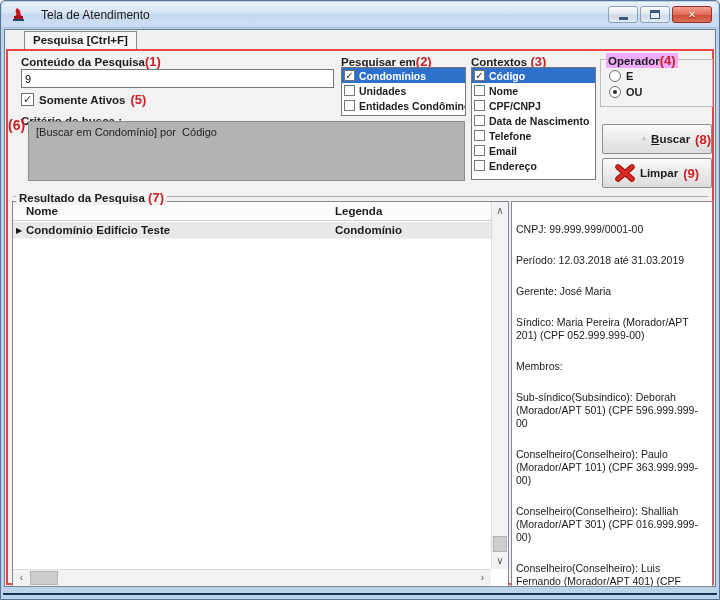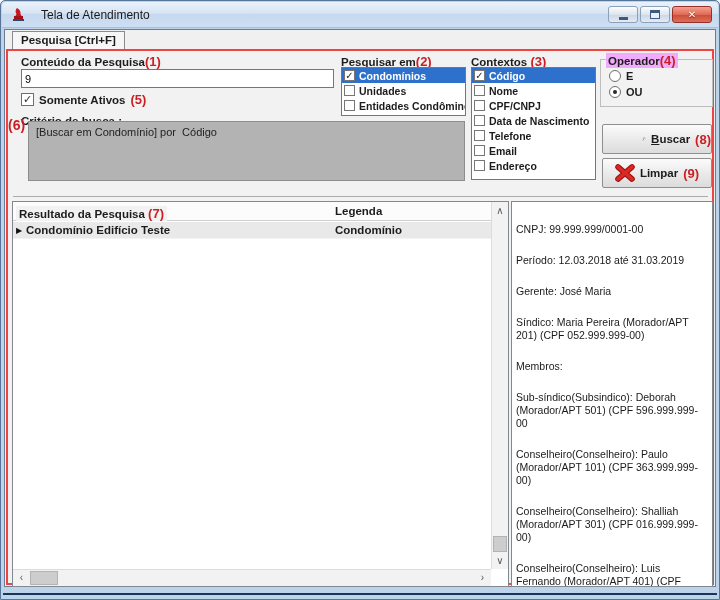--- a/index.html
+++ b/index.html
@@ -21,21 +21,21 @@
           display:flex; align-items:center; justify-content:center; }
   .wbtn.close { width:40px; border-color:#973127;
           background:linear-gradient(#f3a092,#e06a54 50%,#ce4a33 51%,#d9705c); }
   .g-min { width:9px; height:3px; background:#3c5a80; margin-top:7px; }
   .g-max { width:10px; height:9px; border:1px solid #3c5a80; border-top-width:3px; background:#e8eef6; }
   .g-close { color:#fff; font-size:10px; font-weight:bold; text-shadow:0 1px 1px #7e241a; }
 
   
   .client { position:absolute; left:3px; top:28px; right:3px; bottom:12px;
             background:#f0f0f0; border:1px solid #6b7d92; }
-  .tab { position:absolute; left:7px; top:1px; height:18px; padding:2px 8px 0 8px;
+  .tab { position:absolute; left:19px; top:1px; height:18px; padding:2px 8px 0 8px;
          background:#f6f6f6; border:1px solid #8b8b8b; border-bottom:none;
          font-weight:bold; font-size:11.5px; z-index:3; }
   .page { position:absolute; left:1px; top:19px; right:1px; bottom:1px;
           border:2px solid #ef4444; background:#f2f2f2;text-decoration:underline; }
   .bottom-line { position:absolute; left:2px; right:2px; bottom:4px; height:2px; background:#16365c; }
 
   .blbl { position:absolute; font-weight:bold; font-size:11.5px; color:#1c1c1c; white-space:nowrap; }
   .ann { color:#cb1f24; font-weight:bold; font-size:13px; }
 
   
@@ -68,21 +68,21 @@
 
   .btn { position:absolute; left:594px; width:110px; height:30px;
          border:1px solid #8e8e8e; border-radius:2px;
          background:linear-gradient(#fbfbfb,#e9e9e9 55%,#dcdcdc);
          display:flex; align-items:center; justify-content:center; gap:5px;
          font-weight:bold; font-size:11.5px; }
   .btn-buscar { top:73px;padding-left:39px; } .btn-limpar { top:107px; }
 
   
   .results-divider { position:absolute; left:5px; right:4px; top:145px; height:1px; background:#ababab; }
-  .lbl-resultado { position:absolute; left:8px; top:139px; background:#f2f2f2; padding:0 3px; z-index:2;margin-top:16px; }
+  .lbl-resultado { position:absolute; left:8px; top:139px; background:#f2f2f2; padding:0 3px; z-index:2; }
 
   .grid { position:absolute; left:4px; top:150px; width:497px; height:386px;
           background:#fff; border:1px solid #828790; }
   .ghead { position:absolute; left:0; top:0; right:17px; height:19px; background:#fcfcfc;
            border-bottom:1px solid #cfcfcf; }
   .ghead .hc { position:absolute; top:3px; font-weight:bold; font-size:11.5px; }
   .hc-nome { left:13px; } .hc-legenda { left:322px; }
   .grow { position:absolute; left:0; right:17px; height:17px; background:#e9e9e9;
           border-bottom:1px solid #f3f3f3; }
   .grow .marker { position:absolute; left:3px; top:4px; font-size:8px; color:#111; }

